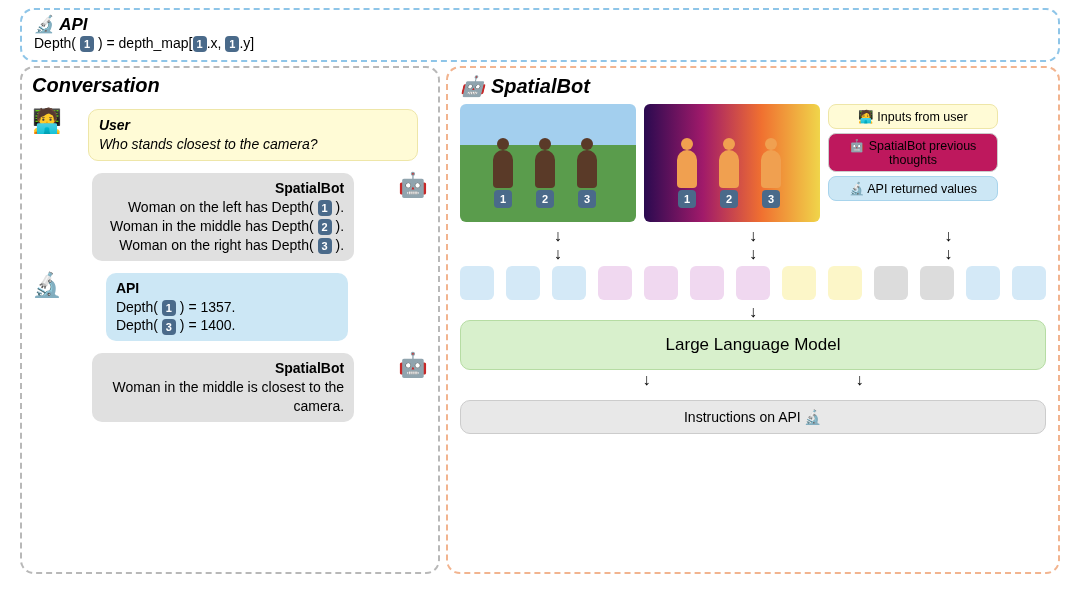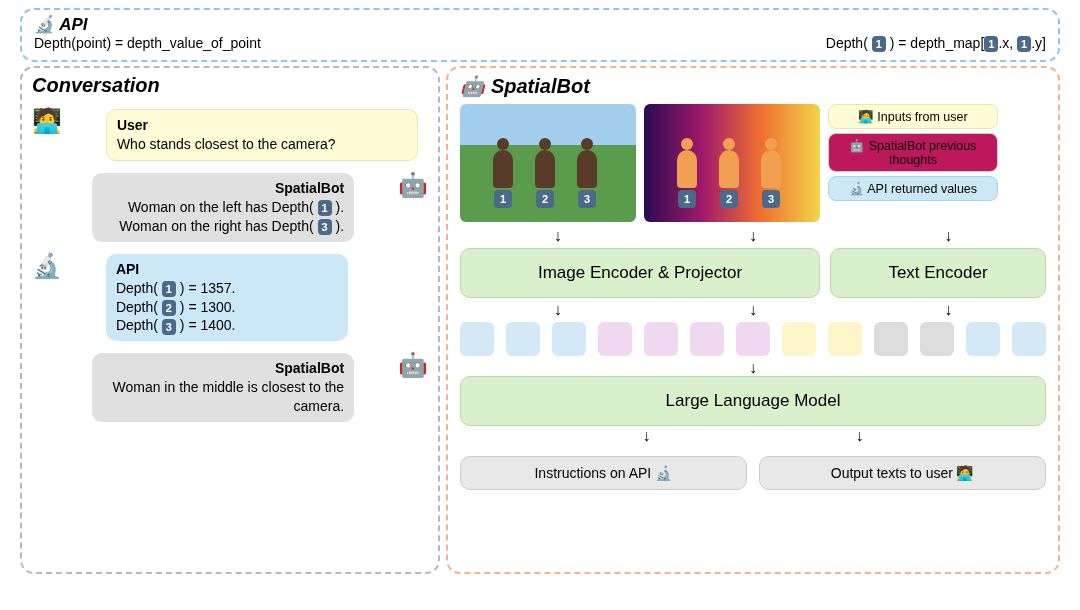--- a/index.html
+++ b/index.html
@@ -5,21 +5,21 @@
 * { box-sizing: border-box; margin: 0; padding: 0; }
 body { font-family: "Segoe UI", Arial, sans-serif; background: #fff; width: 1080px; height: 610px; padding: 8px 20px; font-size: 14px; color: #000; }
 .api-box { border: 2px dashed #8ec5e8; border-radius: 14px; padding: 4px 12px 8px 12px; margin-bottom: 4px; }
 .api-title { font-weight: bold; font-style: italic; font-size: 17px; display: flex; align-items: center; gap: 4px; }
 .api-row { display: flex; justify-content: space-between; font-size: 14px; }
 .main-row { display: flex; gap: 6px; height: 508px; }
 .conv-box { flex: 0 0 420px; border: 2px dashed #b8b8b8; border-radius: 14px; padding: 6px 10px; }
 .spatial-box { flex: 1; border: 2px dashed #f2b48f; border-radius: 14px; padding: 6px 12px; }
 .section-title { font-weight: bold; font-style: italic; font-size: 20px; display: flex; align-items: center; gap: 6px; margin-bottom: 6px; }
 .bubble { border-radius: 10px; padding: 6px 10px; margin: 6px 0; line-height: 1.35; font-size: 14px; }
-.user-bubble { background: #fffbd6; border: 1px solid #eee6a8; margin-left: 38px; margin-right: 10px; }
+.user-bubble { background: #fffbd6; border: 1px solid #eee6a8; margin-left: 20px; margin-right: 10px; font-style: italic; }
 .bot-bubble { background: #e0e0e0; margin-left: 60px; margin-right: 38px; text-align: right; }
 .api-bubble { background: #cce7f5; margin-left: 38px; margin-right: 80px; }
 .msg-row { display: flex; align-items: flex-start; gap: 6px; }
 .msg-row.right { flex-direction: row-reverse; }
 .avatar { font-size: 24px; flex-shrink: 0; margin-top: 4px; }
 .msg-title { font-weight: bold; }
 .legend-col { display: flex; flex-direction: column; gap: 4px; width: 170px; }
 .legend-box { border-radius: 8px; padding: 4px 6px; font-size: 12.5px; text-align: center; border: 1px solid #ccc; }
 .leg-yellow { background: #fffbd6; border-color: #eee6a8; text-align: center; }
 .leg-gray { background: #be185d; border-color: #ccc; }
@@ -50,21 +50,20 @@
 </style>
 </head>
 <body>
 
 <div class="api-box">
   <div class="api-title">
     <span>🔬</span>
     <span>API</span>
   </div>
   <div class="api-row">
-    <span>Depth(point) = depth_value_of_point</span>
     <span>Depth( <span class="inline-badge">1</span> ) = depth_map[<span class="inline-badge">1</span>.x, <span class="inline-badge">1</span>.y]</span>
   </div>
 </div>
 
 <div class="main-row">
 
   <div class="conv-box">
     <div class="section-title">Conversation</div>
 
     <div class="msg-row">
@@ -73,30 +72,30 @@
         <div class="msg-title">User</div>
         <div>Who stands closest to the camera?</div>
       </div>
     </div>
 
     <div class="msg-row right">
       <div class="avatar">🤖</div>
       <div class="bubble bot-bubble" style="flex:1">
         <div class="msg-title">SpatialBot</div>
         <div>Woman on the left has Depth( <span class="inline-badge">1</span> ).</div>
+        <div>Woman in the middle has Depth( <span class="inline-badge">2</span> ).</div>
         <div>Woman on the right has Depth( <span class="inline-badge">3</span> ).</div>
       </div>
     </div>
 
     <div class="msg-row">
       <div class="avatar">🔬</div>
       <div class="bubble api-bubble" style="flex:1">
         <div class="msg-title">API</div>
         <div>Depth( <span class="inline-badge">1</span> ) = 1357.</div>
-        <div>Depth( <span class="inline-badge">2</span> ) = 1300.</div>
         <div>Depth( <span class="inline-badge">3</span> ) = 1400.</div>
       </div>
     </div>
 
     <div class="msg-row right">
       <div class="avatar">🤖</div>
       <div class="bubble bot-bubble" style="flex:1">
         <div class="msg-title">SpatialBot</div>
         <div>Woman in the middle is closest to the camera.</div>
       </div>
@@ -126,24 +125,20 @@
         <div class="legend-box leg-blue">🔬 API returned values</div>
       </div>
     </div>
 
     <div class="arrow-row">
         <span>↓</span>
         <span>↓</span>
         <span>↓</span>
       </div>
 
-    <div class="module-row">
-      <div class="module-box" style="flex:0 0 360px">Image Encoder &amp; Projector</div>
-      <div class="module-box" style="flex:1">Text Encoder</div>
-    </div>
 
     <div class="arrow-row">
         <span>↓</span>
         <span>↓</span>
         <span>↓</span>
       </div>
 
     <div class="tokens-row">
       <div class="token tk-b"></div>
       <div class="token tk-b"></div>
@@ -164,17 +159,16 @@
 
     <div class="module-box">Large Language Model</div>
 
     <div class="arrow-row" style="justify-content:space-around;padding:0 80px">
         <span>↓</span>
         <span>↓</span>
       </div>
 
     <div class="output-row">
       <div class="output-box">Instructions on API 🔬</div>
-      <div class="output-box">Output texts to user 🧑‍💻</div>
     </div>
   </div>
 
 </div>
 
 </body></html>

